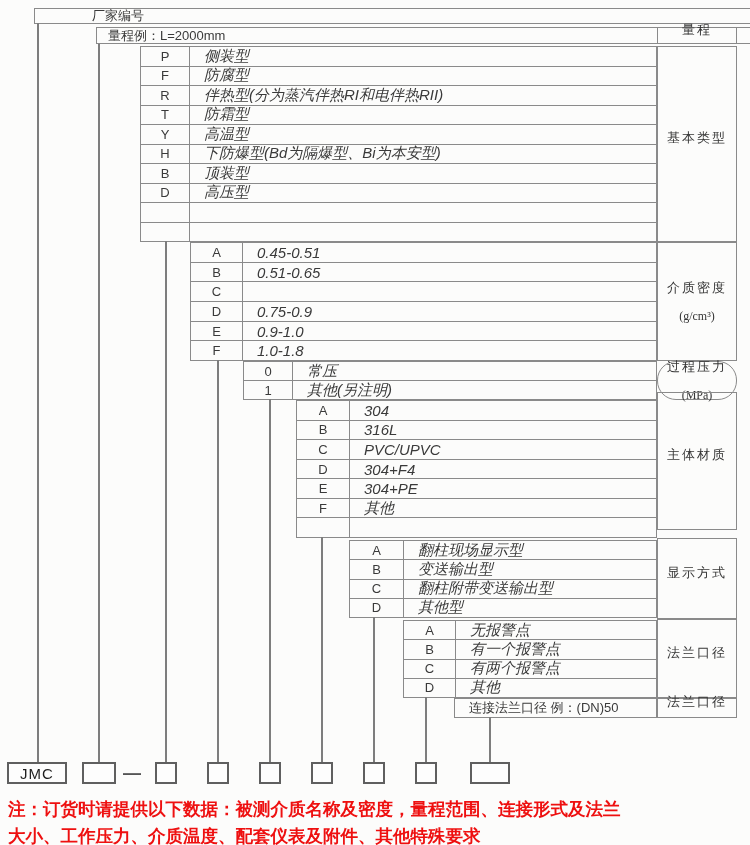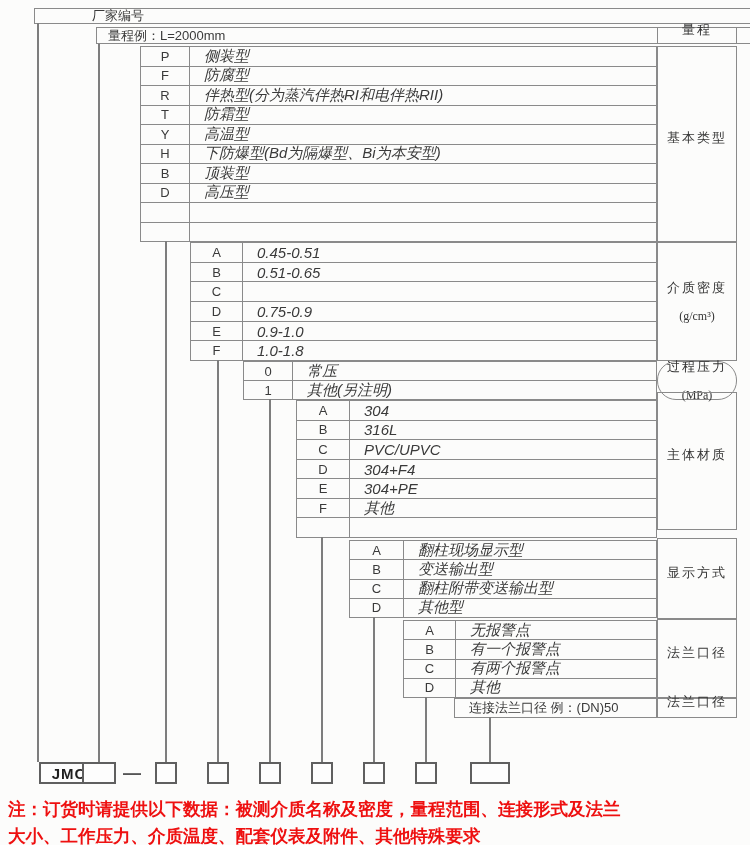--- a/index.html
+++ b/index.html
@@ -20,21 +20,21 @@
   
   .labelcell{position:absolute;left:657px;width:80px;border:1px solid #8a8a8a;box-sizing:border-box;
     display:flex;flex-direction:column;align-items:center;justify-content:center;
     font-family:Liberation Serif, serif;font-size:13px;letter-spacing:2px;color:#353535;text-align:center;}
   .labelcell .sub{letter-spacing:0;font-size:12px;margin-top:12px;}
   
   .vline{position:absolute;width:2px;background:#7d7d7d;}
   
   .bbox{position:absolute;top:762px;height:22px;border:2px solid #5f5f5f;box-sizing:border-box;background:#fdfdfd;
     display:flex;align-items:center;justify-content:center;}
-  .jmc{font-weight:bold;font-size:15px;color:#1f1f1f;letter-spacing:1px;margin-left:32px;}
+  .jmc{font-weight:normal;font-size:15px;color:#1f1f1f;letter-spacing:1px;}
   .sep{position:absolute;top:762px;height:22px;display:flex;align-items:center;justify-content:center;
     font-weight:bold;font-size:18px;color:#555;}
   .flangerow{display:flex;align-items:flex-end;padding-left:14px;font-size:13px;white-space:nowrap;}
   .note{position:absolute;left:8px;top:796px;width:740px;color:#ee1010;font-weight:bold;
     font-size:17.5px;line-height:27px;white-space:normal;}
 </style>
 </head>
 <body>
 
 <div class="canvas">

